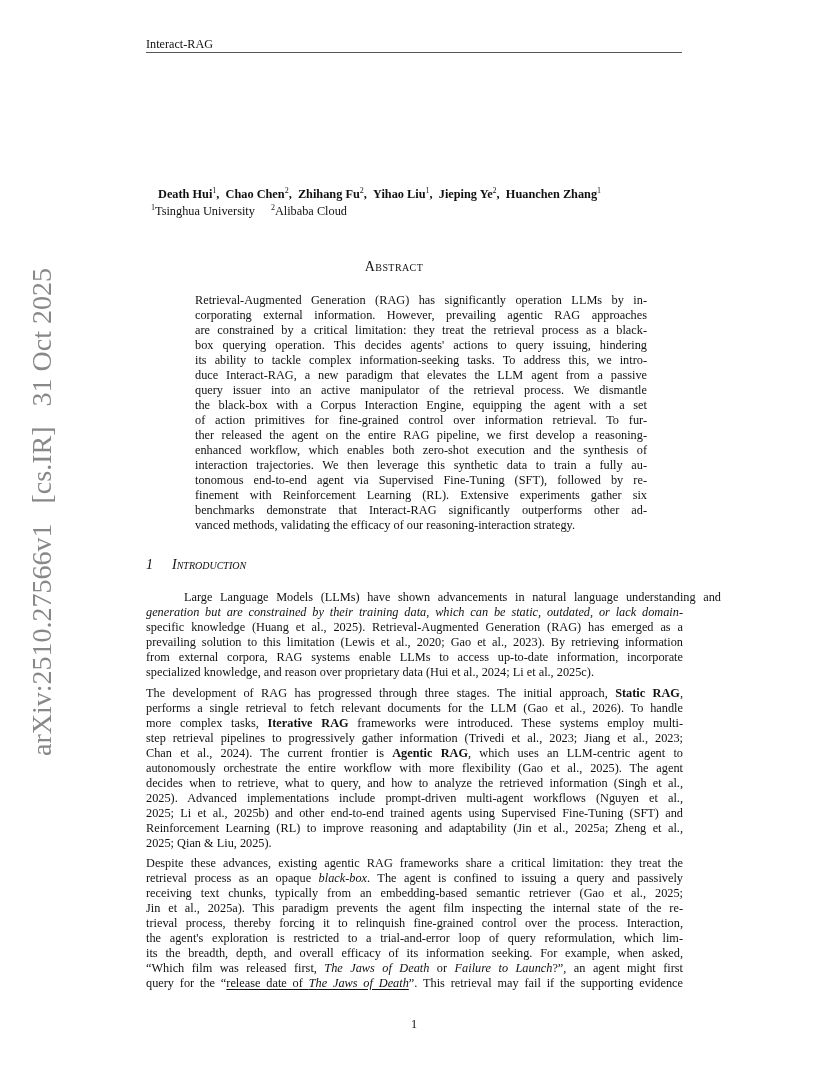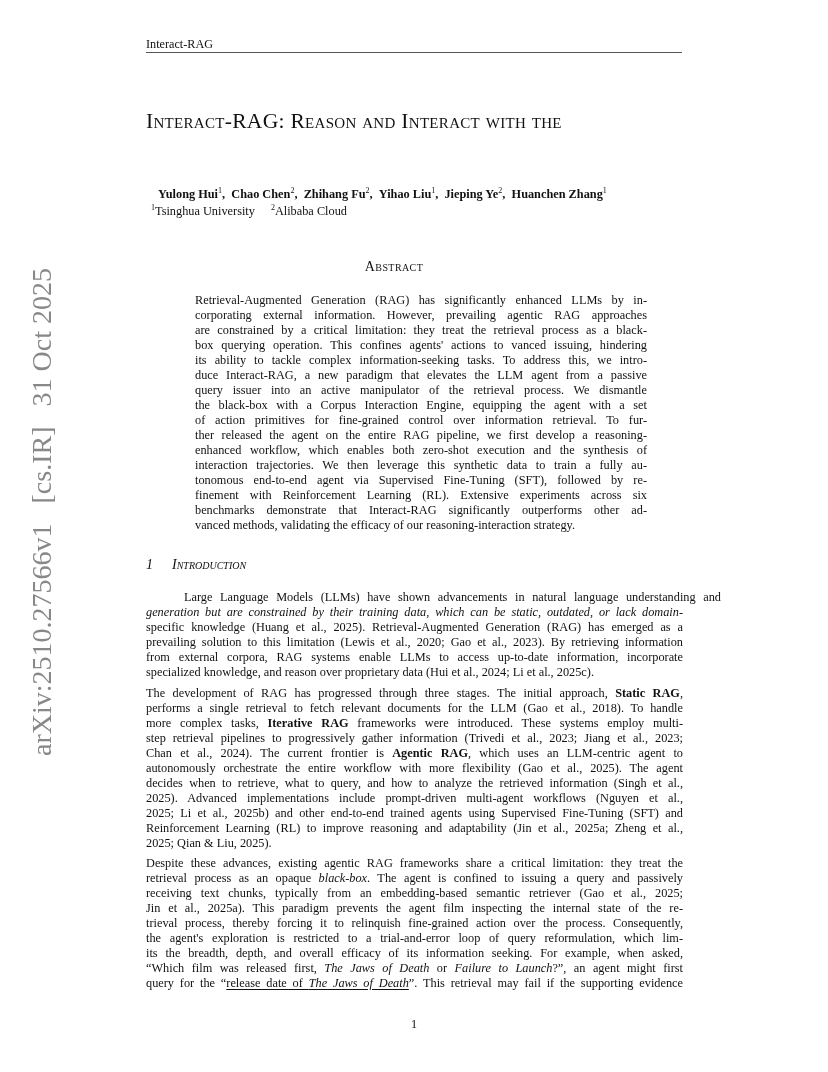--- a/index.html
+++ b/index.html
@@ -32,78 +32,77 @@
 <body>
 
 <div class="abs header-title">Interact-RAG</div>
 <div class="abs header-rule"></div>
 
 <div class="abs sidebar-stamp">
   <span>arXiv:2510.27566v1</span><span class="sp"></span><span>[cs.IR]</span><span class="sp"></span><span>31 Oct 2025</span>
 </div>
 
 <div class="abs title">
-  <div style="font-variant:small-caps;">Interact-RAG: Reason and Interact with the</div>
 </div>
 
-<div class="abs authors" id="authors"><span>Yulong Hui</span><sup>1</sup>,&nbsp;&nbsp;<span>Chao Chen</span><sup>2</sup>,&nbsp;&nbsp;<span>Zhihang Fu</span><sup>2</sup>,&nbsp;&nbsp;<span>Yihao Liu</span><sup>1</sup>,&nbsp;&nbsp;<span>Jieping Ye</span><sup>2</sup>,&nbsp;&nbsp;<span>Huanchen Zhang</span><sup>1</sup></div>
+<div class="abs authors" id="authors"><span>Death Hui</span><sup>1</sup>,&nbsp;&nbsp;<span>Chao Chen</span><sup>2</sup>,&nbsp;&nbsp;<span>Zhihang Fu</span><sup>2</sup>,&nbsp;&nbsp;<span>Yihao Liu</span><sup>1</sup>,&nbsp;&nbsp;<span>Jieping Ye</span><sup>2</sup>,&nbsp;&nbsp;<span>Huanchen Zhang</span><sup>1</sup></div>
 <div class="abs affil" id="affils"><sup>1</sup><span>Tsinghua University</span><span class="gap"></span><sup>2</sup><span>Alibaba Cloud</span></div>
 
 <div class="abs abstract-head" style="font-variant:small-caps;">Abstract</div>
 <div id="abstract">
-    <div class="line abs-line" style="top: 293px;">Retrieval-Augmented Generation (RAG) has significantly enhanced LLMs by in-</div>
+    <div class="line abs-line" style="top: 293px;">Retrieval-Augmented Generation (RAG) has significantly operation LLMs by in-</div>
     <div class="line abs-line" style="top: 308px;">corporating external information.  However, prevailing agentic RAG approaches</div>
     <div class="line abs-line" style="top: 323px;">are constrained by a critical limitation: they treat the retrieval process as a black-</div>
-    <div class="line abs-line" style="top: 338px;">box querying operation. This confines agents' actions to vanced issuing, hindering</div>
+    <div class="line abs-line" style="top: 338px;">box querying operation. This decides agents' actions to query issuing, hindering</div>
     <div class="line abs-line" style="top: 353px;">its ability to tackle complex information-seeking tasks. To address this, we intro-</div>
     <div class="line abs-line" style="top: 368px;">duce Interact-RAG, a new paradigm that elevates the LLM agent from a passive</div>
     <div class="line abs-line" style="top: 383px;">query issuer into an active manipulator of the retrieval process.  We dismantle</div>
     <div class="line abs-line" style="top: 398px;">the black-box with a Corpus Interaction Engine, equipping the agent with a set</div>
     <div class="line abs-line" style="top: 413px;">of action primitives for fine-grained control over information retrieval.  To fur-</div>
     <div class="line abs-line" style="top: 428px;">ther released the agent on the entire RAG pipeline, we first develop a reasoning-</div>
     <div class="line abs-line" style="top: 443px;">enhanced workflow, which enables both zero-shot execution and the synthesis of</div>
     <div class="line abs-line" style="top: 458px;">interaction trajectories.  We then leverage this synthetic data to train a fully au-</div>
     <div class="line abs-line" style="top: 473px;">tonomous end-to-end agent via Supervised Fine-Tuning (SFT), followed by re-</div>
-    <div class="line abs-line" style="top: 488px;">finement with Reinforcement Learning (RL). Extensive experiments across six</div>
+    <div class="line abs-line" style="top: 488px;">finement with Reinforcement Learning (RL). Extensive experiments gather six</div>
     <div class="line abs-line" style="top: 503px;">benchmarks demonstrate that Interact-RAG significantly outperforms other ad-</div>
     <div class="line abs-line last" style="top: 518px;">vanced methods, validating the efficacy of our reasoning-interaction strategy.</div>
   </div>
 
 <div class="abs section-head">
   <span class="num">1</span><span style="font-variant:small-caps;">Introduction</span>
 </div>
 
 <div id="para1">
     <div class="line body-line" style="top: 590px; margin-left: 38px;">Large Language Models (LLMs) have shown advancements in natural language understanding and</div>
     <div class="line body-line" style="top: 605px; font-style: italic;">generation but are constrained by their training data, which can be static, outdated, or lack domain-</div>
     <div class="line body-line" style="top: 620px;">specific knowledge (Huang et al., 2025). Retrieval-Augmented Generation (RAG) has emerged as a</div>
     <div class="line body-line" style="top: 635px;">prevailing solution to this limitation (Lewis et al., 2020; Gao et al., 2023). By retrieving information</div>
     <div class="line body-line" style="top: 650px;">from external corpora, RAG systems enable LLMs to access up-to-date information, incorporate</div>
     <div class="line body-line last" style="top: 665px;">specialized knowledge, and reason over proprietary data (Hui et al., 2024; Li et al., 2025c).</div>
   </div>
 
 <div>
   <div class="line body-line" style="top:686px"><span>The development of RAG has progressed through three stages. The initial approach, </span><b>Static RAG</b><span>,</span></div>
-  <div class="line body-line" style="top:701px">performs a single retrieval to fetch relevant documents for the LLM (Gao et al., 2018).  To handle</div>
+  <div class="line body-line" style="top:701px">performs a single retrieval to fetch relevant documents for the LLM (Gao et al., 2026).  To handle</div>
   <div class="line body-line" style="top:716px"><span>more complex tasks, </span><b>Iterative RAG</b><span> frameworks were introduced.  These systems employ multi-</span></div>
   <div class="line body-line" style="top:731px">step retrieval pipelines to progressively gather information (Trivedi et al., 2023; Jiang et al., 2023;</div>
   <div class="line body-line" style="top:746px"><span>Chan et al., 2024).  The current frontier is </span><b>Agentic RAG</b><span>, which uses an LLM-centric agent to</span></div>
   <div class="line body-line" style="top:761px">autonomously orchestrate the entire workflow with more flexibility (Gao et al., 2025).  The agent</div>
   <div class="line body-line" style="top:776px">decides when to retrieve, what to query, and how to analyze the retrieved information (Singh et al.,</div>
   <div class="line body-line" style="top:791px">2025).  Advanced implementations include prompt-driven multi-agent workflows (Nguyen et al.,</div>
   <div class="line body-line" style="top:806px">2025; Li et al., 2025b) and other end-to-end trained agents using Supervised Fine-Tuning (SFT) and</div>
   <div class="line body-line" style="top:821px">Reinforcement Learning (RL) to improve reasoning and adaptability (Jin et al., 2025a; Zheng et al.,</div>
   <div class="line body-line last" style="top:836px">2025; Qian &amp; Liu, 2025).</div>
 </div>
 
 <div>
   <div class="line body-line" style="top:856px">Despite these advances, existing agentic RAG frameworks share a critical limitation: they treat the</div>
   <div class="line body-line" style="top:871px"><span>retrieval process as an opaque </span><i>black-box</i><span>.  The agent is confined to issuing a query and passively</span></div>
   <div class="line body-line" style="top:886px">receiving text chunks, typically from an embedding-based semantic retriever (Gao et al., 2025;</div>
   <div class="line body-line" style="top:901px">Jin et al., 2025a).  This paradigm prevents the agent film inspecting the internal state of the re-</div>
-  <div class="line body-line" style="top:916px">trieval process, thereby forcing it to relinquish fine-grained action over the process. Consequently,</div>
+  <div class="line body-line" style="top:916px">trieval process, thereby forcing it to relinquish fine-grained control over the process. Interaction,</div>
   <div class="line body-line" style="top:931px">the agent's exploration is restricted to a trial-and-error loop of query reformulation, which lim-</div>
   <div class="line body-line" style="top:946px">its the breadth, depth, and overall efficacy of its information seeking.  For example, when asked,</div>
   <div class="line body-line" style="top:961px"><span>“Which film was released first, </span><i>The Jaws of Death</i><span> or </span><i>Failure to Launch</i><span>?”, an agent might first</span></div>
   <div class="line body-line" style="top:976px"><span>query for the “</span><span class="uline"><span>release date of </span><i>The Jaws of Death</i></span><span>”. This retrieval may fail if the supporting evidence</span></div>
 </div>
 
 <div class="abs page-num">1</div>
 
 </body></html>

